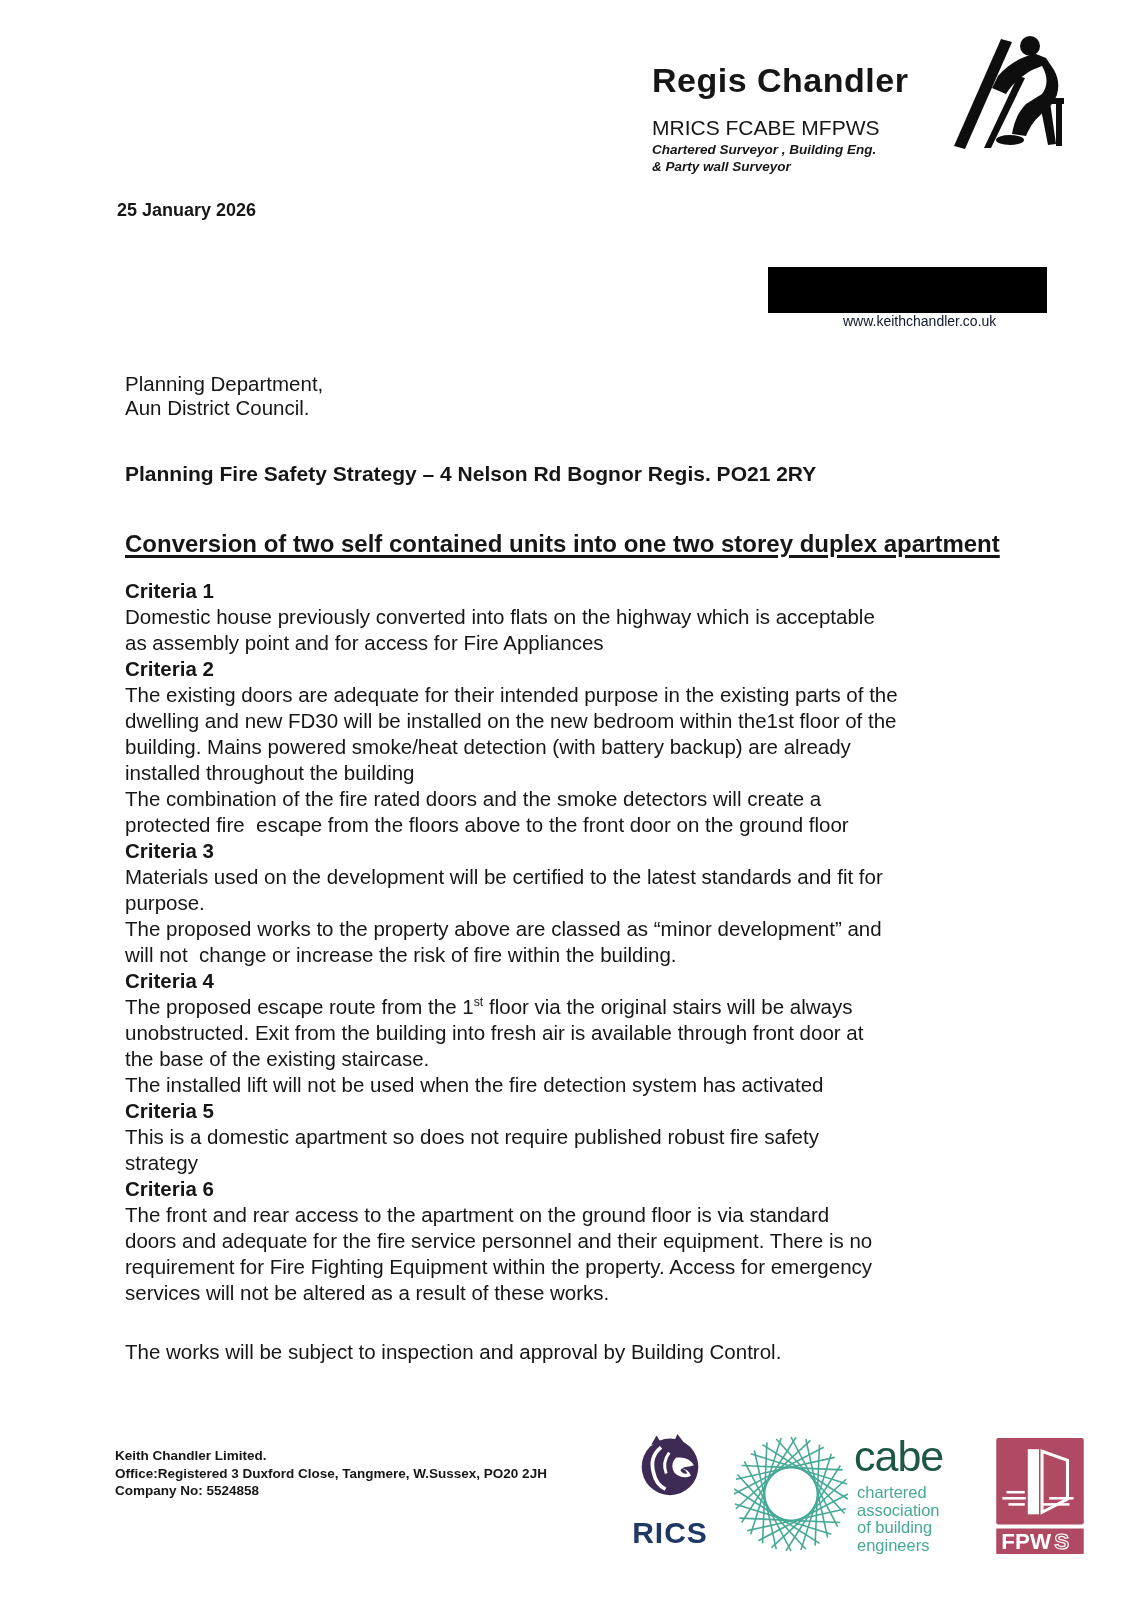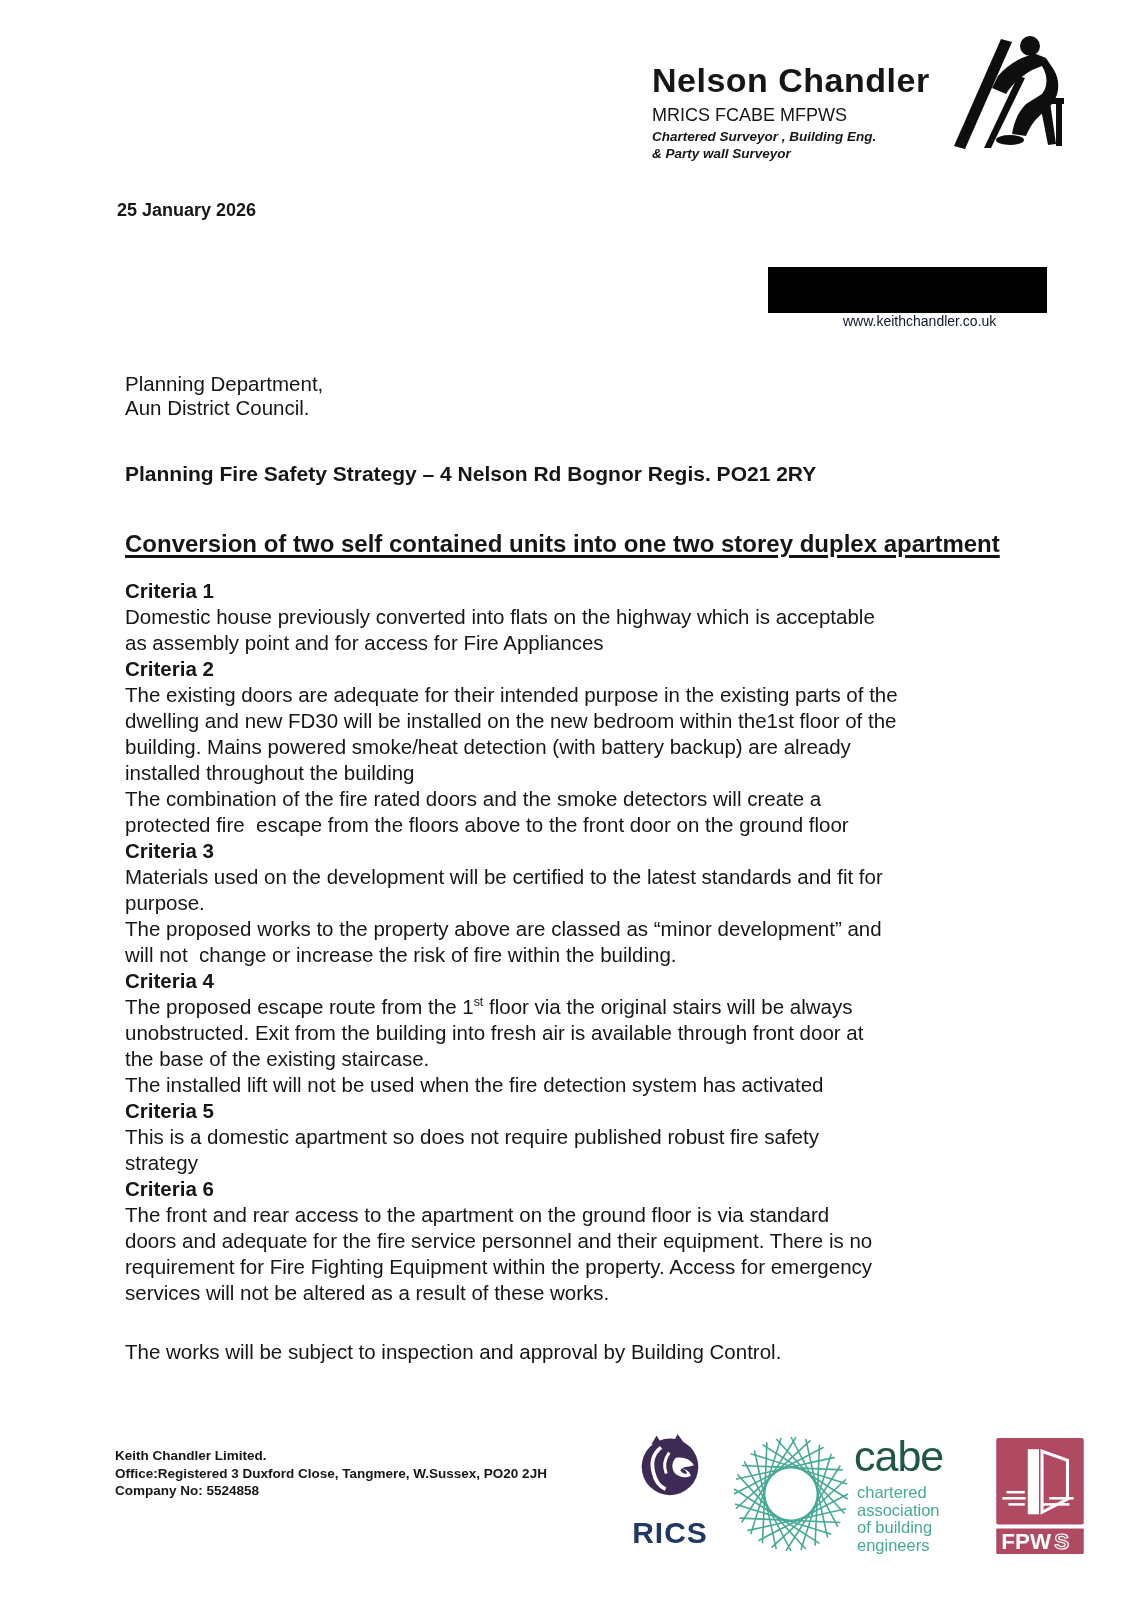--- a/index.html
+++ b/index.html
@@ -4,21 +4,21 @@
 <style>
   html,body { margin:0; padding:0; background:#ffffff; }
   .page {
     position:relative; width:1131px; height:1600px; margin:0 auto;
     background:#ffffff; color:#161616; overflow:hidden;
     font-family:"Liberation Sans", sans-serif;
   }
   
   .lh-block { position:absolute; left:652px; top:60px; }
   .lh-name { font-size:34px; font-weight:bold; line-height:40px; letter-spacing:0.5px; }
-  .lh-creds { font-size:18px; line-height:26px; margin-top:2px; }
+  .lh-creds { font-size:21px; line-height:26px; margin-top:15px; }
   .lh-role { font-size:13.5px; font-weight:bold; line-height:17px;font-style:italic; }
   .surveyor-logo { position:absolute; left:948px; top:32px; width:120px; height:118px; }
   .surveyor-logo * { fill:#0e0e0e; }
   .lh-address { position:absolute; left:652px; top:182px; font-size:17px; line-height:23.5px; }
   .redacted { position:absolute; left:768px; top:267px; width:279px; height:46px; background:#000; }
   .website { position:absolute; left:843px; top:313px; font-size:14px; color:#0f172a; }
   
   .date { position:absolute; left:117px; top:200px; font-size:18px; font-weight:bold; }
   .recipient { position:absolute; left:125px; top:372px; font-size:20.5px; line-height:24px; }
   .subject {
@@ -50,21 +50,21 @@
   .fpws { position:absolute; left:996px; top:1438px; width:88px; height:116px; }
   .fpws-fill { fill:var(--fpws-maroon,#B04A62); }
   .fpws text { font-family:"Liberation Sans", sans-serif; }
 </style>
 </head>
 <body>
 
 <div class="page" style="--rics-purple: #3D2B56; --rics-navy: #1F3864; --cabe-dark: #1E5748; --cabe-light: #46A995; --fpws-maroon: #B04A62;">
 
   <div class="lh-block">
-    <div class="lh-name">Nelson Chandler</div>
+    <div class="lh-name">Regis Chandler</div>
     <div class="lh-creds">MRICS FCABE MFPWS</div>
     <div class="lh-role">Chartered Surveyor , Building Eng.</div>
     <div class="lh-role">&amp; Party wall Surveyor</div>
   </div>
 
   <svg class="surveyor-logo" viewBox="0 0 120 118" aria-hidden="true">
     <polygon points="6,114 17,117 64,10 53,7"></polygon>
     <polygon points="36,116 43,116 77,46 70,44"></polygon>
     <circle cx="82" cy="14" r="10"></circle>
     <path d="M88,22 C74,24 60,32 50,44 L44,56 58,62 C64,52 74,44 84,38 L94,34 C100,44 100,54 94,62 L78,72 C70,80 66,90 64,102 L78,104 C82,94 88,86 96,80 L104,72 C112,62 112,48 106,38 L98,26 Z"></path>

